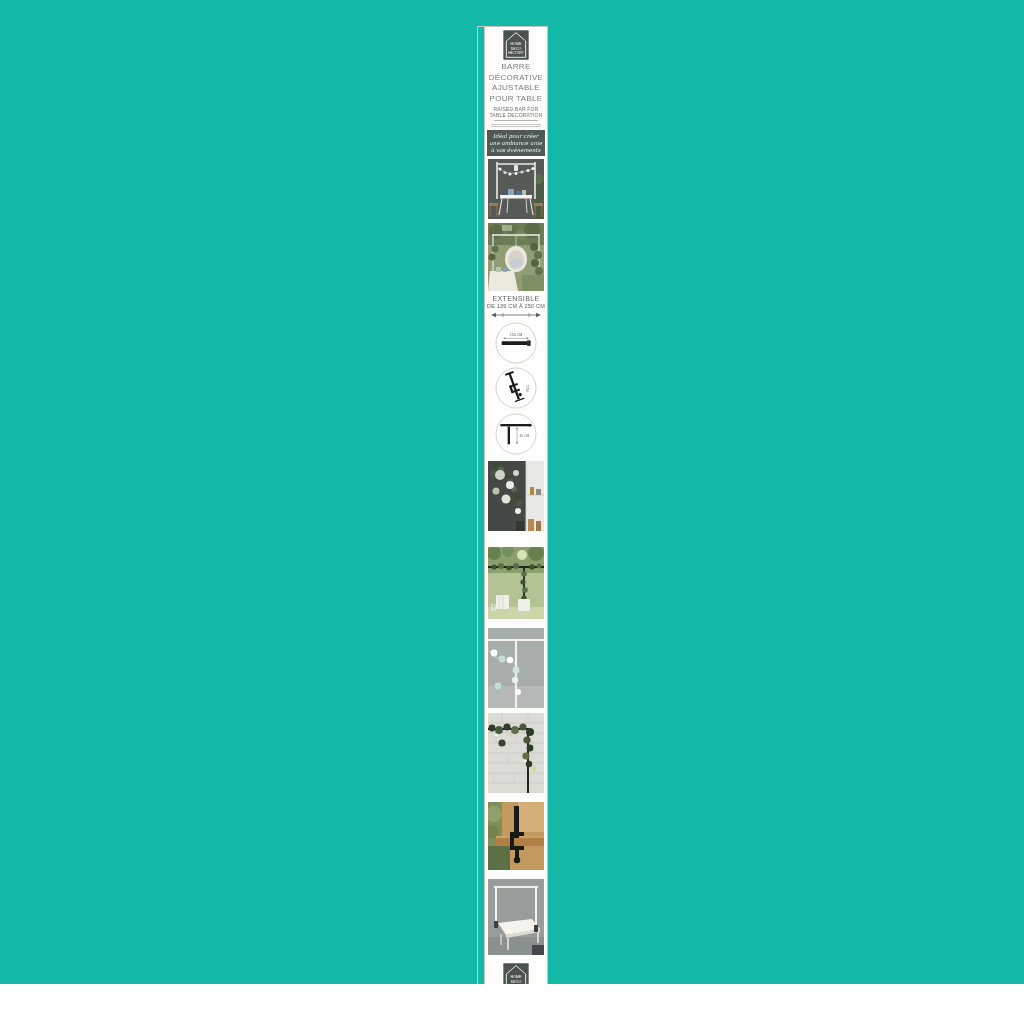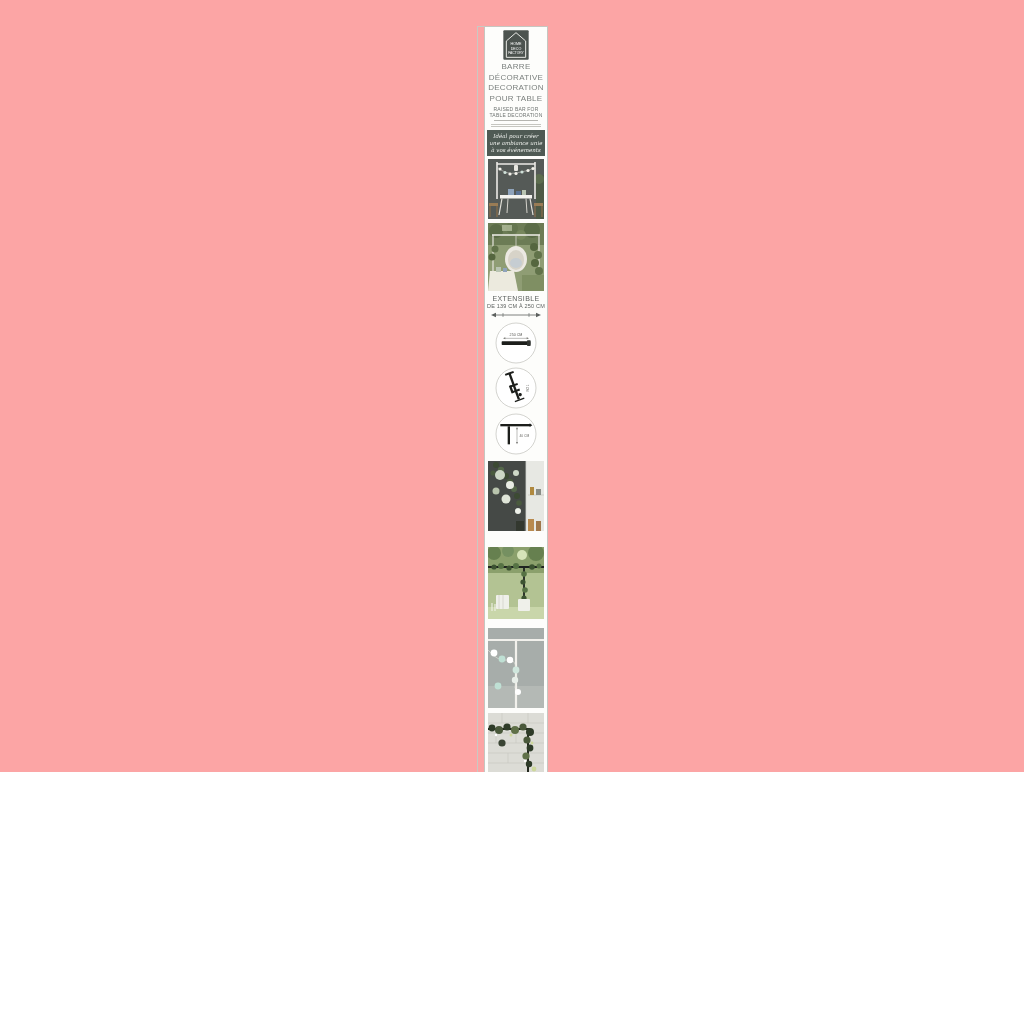--- a/index.html
+++ b/index.html
@@ -1,16 +1,16 @@
 <!DOCTYPE html>
 <html><head>
 <meta charset="utf-8">
 <style>
   html,body{margin:0;padding:0;background:#ffffff;}
-  .stage{position:relative;width:1024px;height:772px;background:#fca5a5;overflow:hidden;
+  .stage{position:relative;width:1024px;height:984px;background:#14b8a6;overflow:hidden;
          font-family:"Liberation Sans",sans-serif;}
   .box{position:absolute;left:477px;top:26px;display:flex;}
   .side-strip{width:6px;height:978px;background:linear-gradient(to right,#ececе8,#d4d4ce);
               background:linear-gradient(to right,#ececе8,#d2d2cc);border:1px solid #c9c9c3;border-right:none;}
   .front{width:62px;height:978px;background:#fdfdfb;border:1px solid #c6c6c0;
          display:flex;flex-direction:column;align-items:center;box-sizing:content-box;}
   .logo-badge{margin-top:3px;width:26px;height:30px;display:block;}
   .title{margin-top:2px;text-align:center;color:#7b807e;font-size:8px;line-height:10.5px;
          letter-spacing:0.3px;font-weight:400;}
   .subtitle{margin-top:2px;text-align:center;color:#6f7472;font-size:5px;line-height:6px;
@@ -42,21 +42,21 @@
         <rect x="1" y="1" width="76" height="88" rx="3" fill="#4c534f"></rect>
         <polygon points="39,8 68,33 68,82 10,82 10,33" fill="none" stroke="#e9eae6" stroke-width="3"></polygon>
         <text x="39" y="46" font-size="11" fill="#ffffff" text-anchor="middle" font-family="Liberation Sans, sans-serif">HOME</text>
         <text x="39" y="59" font-size="11" fill="#ffffff" text-anchor="middle" font-family="Liberation Sans, sans-serif">DECO</text>
         <text x="39" y="72" font-size="10" fill="#ffffff" text-anchor="middle" font-family="Liberation Sans, sans-serif">FACTORY</text>
       </svg>
 
       <div class="title">
         <div>BARRE</div>
         <div>DÉCORATIVE</div>
-        <div>DECORATION</div>
+        <div>AJUSTABLE</div>
         <div>POUR TABLE</div>
       </div>
 
       <div class="subtitle">
         <div>RAISED BAR FOR</div>
         <div>TABLE DECORATION</div>
       </div>
       <div class="rule"></div>
       <div class="microline"></div>
       <div class="microline"></div>

